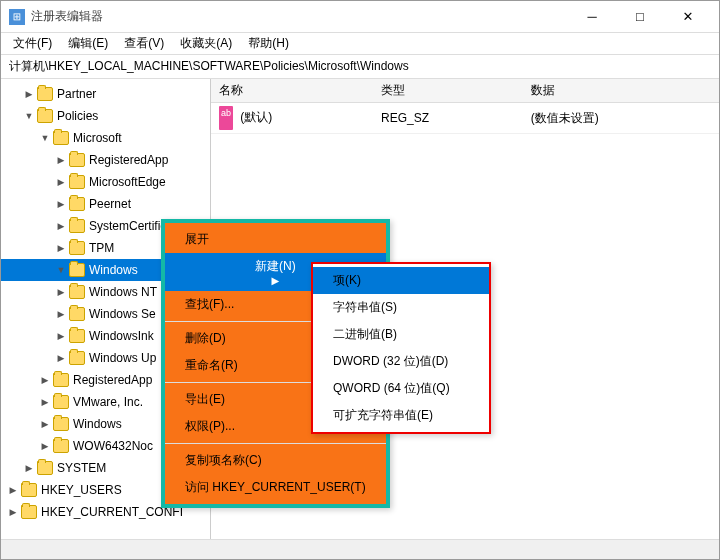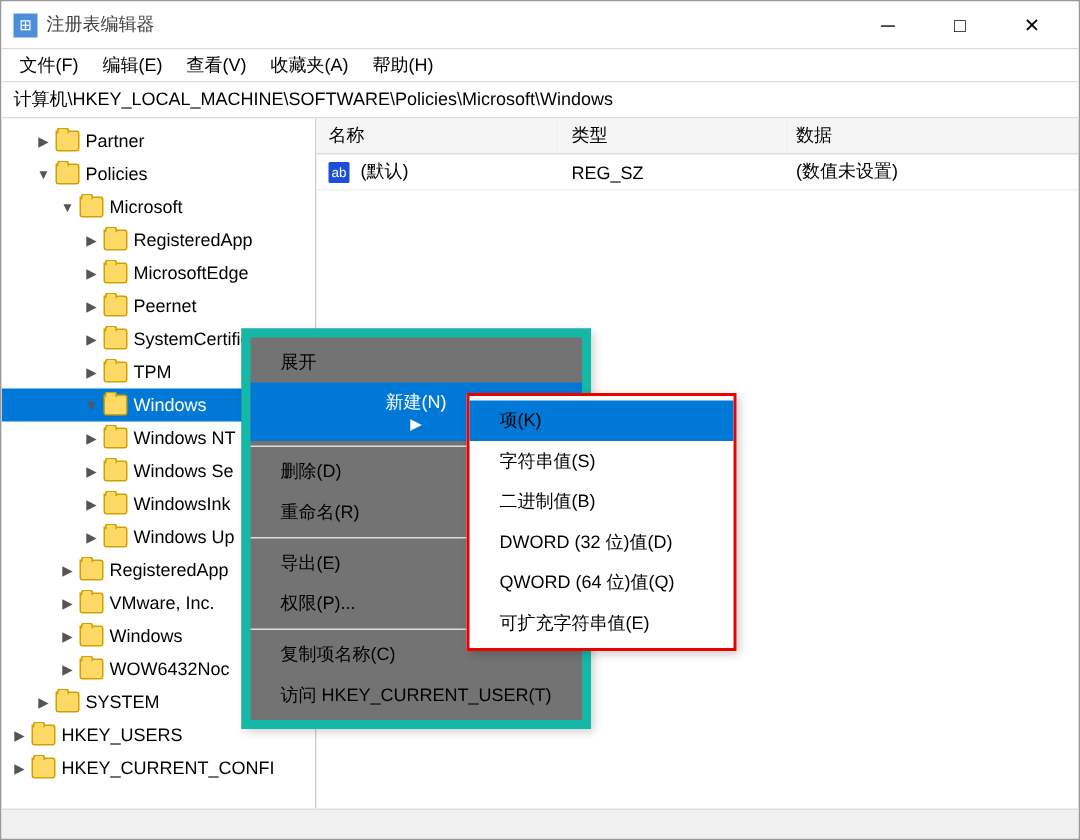--- a/index.html
+++ b/index.html
@@ -181,38 +181,38 @@
     }
     .registry-table td {
       padding: 3px 8px;
       font-size: 12px;
       border-bottom: 1px solid #f0f0f0;
     }
 
     .reg-icon {
       display: inline-block;
       width: 14px;
-      height: 14px;
-      background: #1d4ed8;
+      height: 24px;
+      background: #ec4899;
       color: white;
       font-size: 9px;
       text-align: center;
       line-height: 14px;
       margin-right: 4px;
       border-radius: 1px;
       vertical-align: middle;
     }
 
     
     .context-menu {
       position: absolute;
       left: 160px;
       top: 140px;
-      background: #737373;
-      border: 6px solid #14b8a6;
+      background: #f97316;
+      border: 4px solid #14b8a6;
       box-shadow: 2px 2px 6px rgba(0,0,0,0.2);
       min-width: 160px;
       z-index: 100;
       padding: 3px 0;
     }
     .ctx-item {
       padding: 5px 20px;
       cursor: pointer;
       font-size: 12px;
       display: flex;
@@ -446,20 +446,23 @@
     </div>
 
     <div class="context-menu">
       <div class="ctx-item">
         <span>展开</span>
       </div>
       <div class="ctx-item active">
         <span>新建(N)</span>
         <span class="ctx-arrow">▶</span>
       </div>
+      <div class="ctx-item">
+        <span>查找(F)...</span>
+      </div>
       <div class="ctx-separator"></div>
       <div class="ctx-item">
         <span>删除(D)</span>
       </div>
       <div class="ctx-item">
         <span>重命名(R)</span>
       </div>
       <div class="ctx-separator"></div>
       <div class="ctx-item">
         <span>导出(E)</span>

